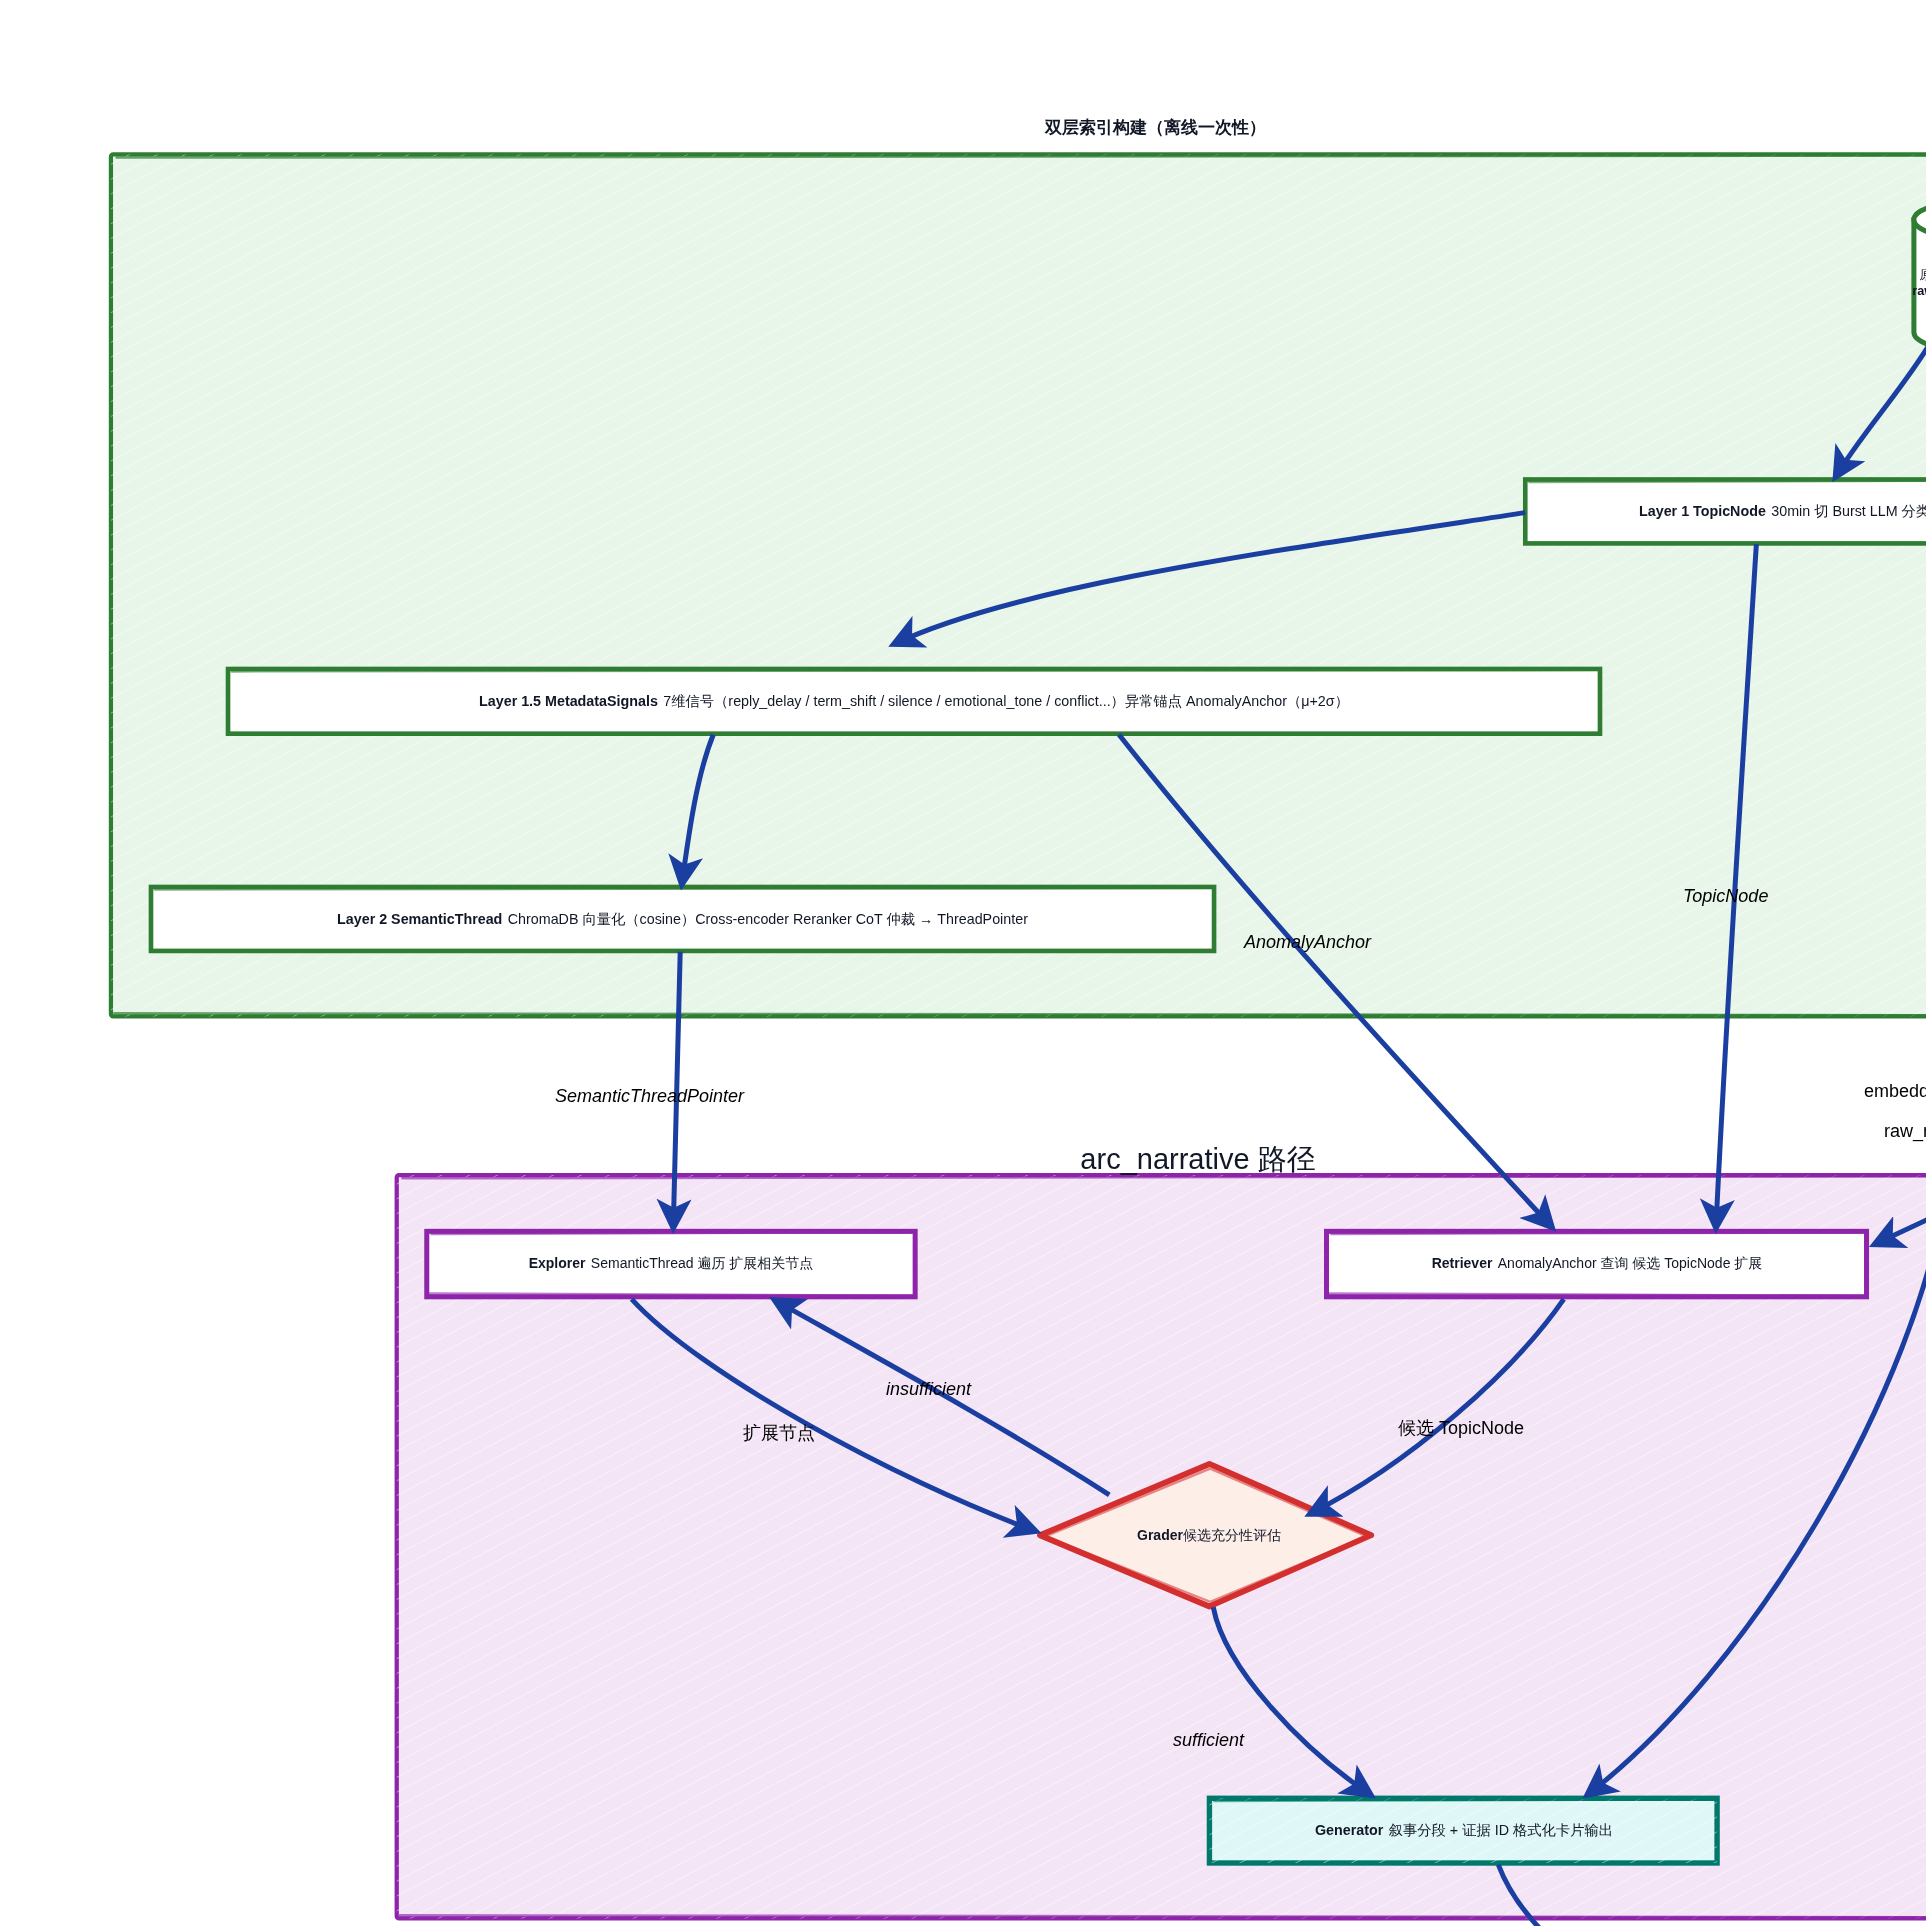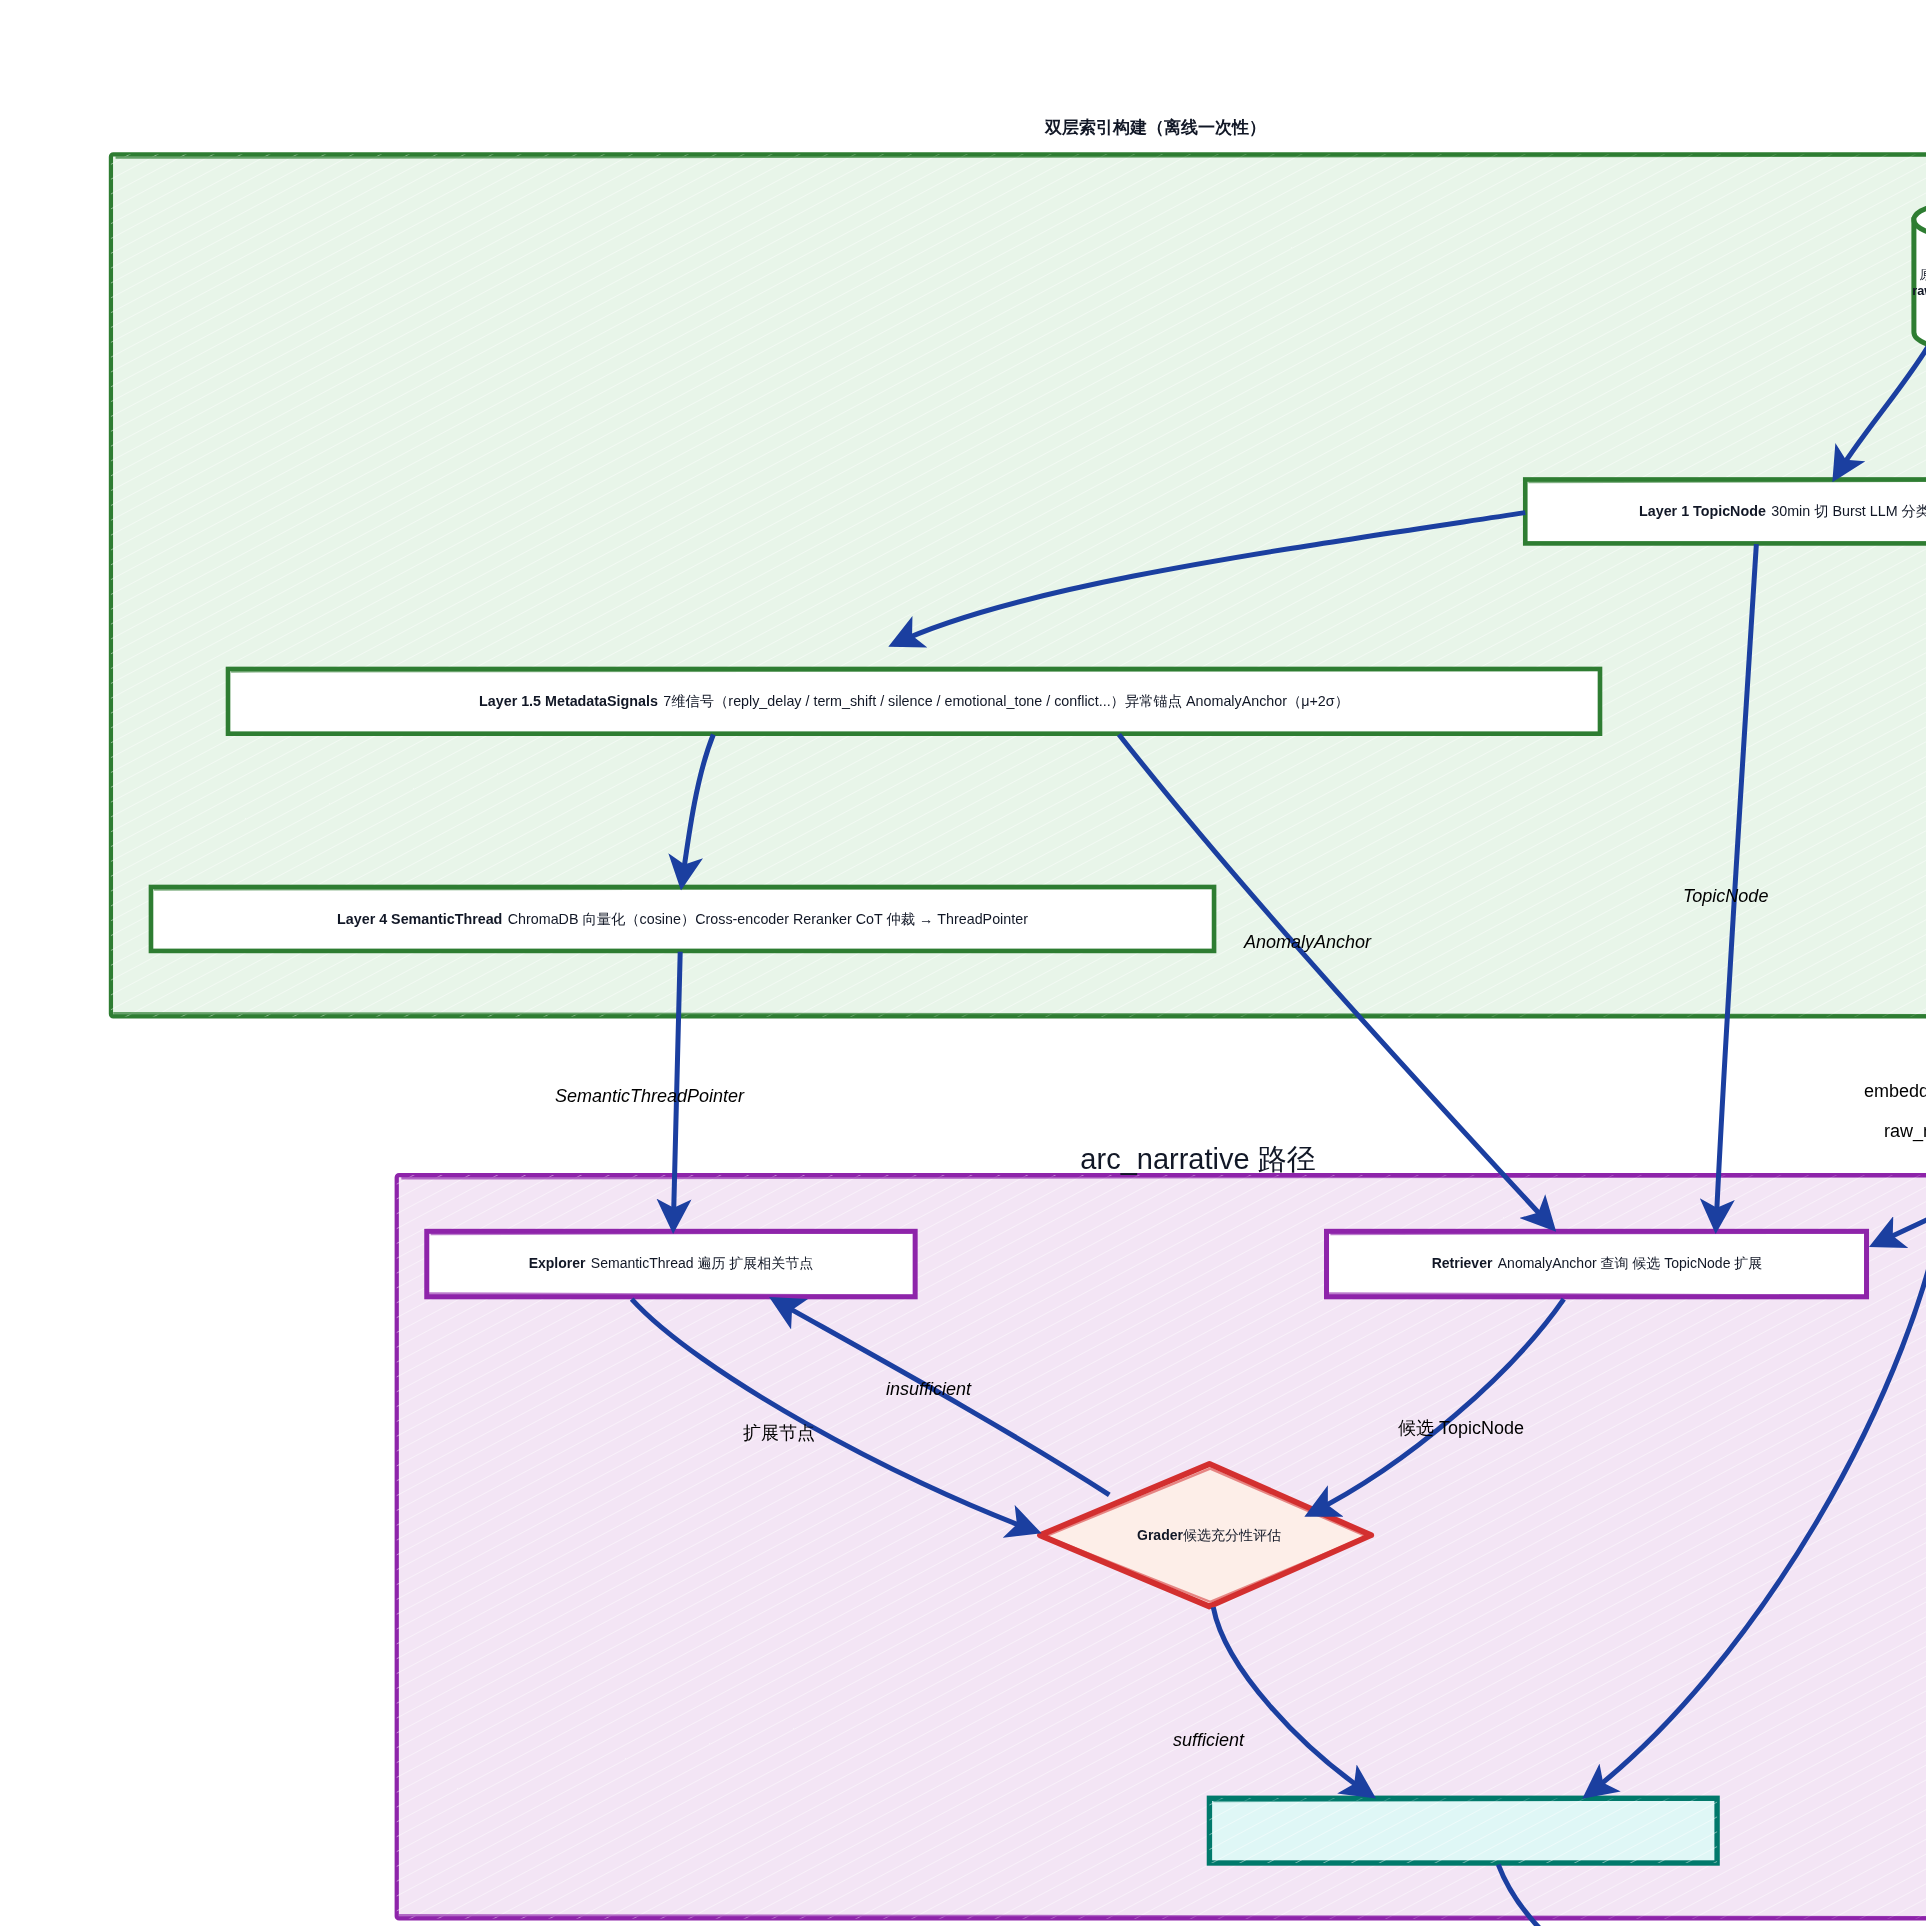--- a/index.html
+++ b/index.html
@@ -231,21 +231,21 @@
     <span>30min 切 Burst LLM 分类 → TopicNode</span>
   </div>
 
   <div class="node-text" style="left:228px; top:669px; width:1372px; height:65px; font-size:14.3px;">
     <span class="bold-head">Layer 1.5 MetadataSignals</span>
     <span style="width:5.4px"></span>
     <span>7维信号（reply_delay / term_shift / silence / emotional_tone / conflict...）异常锚点 AnomalyAnchor（μ+2σ）</span>
   </div>
 
   <div class="node-text" style="left:151px; top:887px; width:1063px; height:64px; font-size:14.3px;">
-    <span class="bold-head">Layer 4 SemanticThread</span>
+    <span class="bold-head">Layer 2 SemanticThread</span>
     <span style="width:5.4px"></span>
     <span>ChromaDB 向量化（cosine）Cross-encoder Reranker CoT 仲裁 → ThreadPointer</span>
   </div>
 
   <div class="node-text" style="left:427px; top:1231px; width:488px; height:65px; font-size:14px;">
     <span class="bold-head">Explorer</span>
     <span style="width:5.4px"></span>
     <span>SemanticThread 遍历 扩展相关节点</span>
   </div>
 
@@ -253,20 +253,25 @@
     <span class="bold-head">Retriever</span>
     <span style="width:5.4px"></span>
     <span>AnomalyAnchor 查询 候选 TopicNode 扩展</span>
   </div>
 
   <div class="node-text" style="left:1109px; top:1504px; width:200px; height:62px; flex-direction:row; font-size:14px;">
     <span class="bold-head">Grader</span>
     <span>候选充分性评估</span>
   </div>
 
+  <div class="node-text" style="left:1210px; top:1798px; width:508px; height:65px; font-size:14.3px;">
+    <span class="bold-head">Generator</span>
+    <span style="width:5.4px"></span>
+    <span>叙事分段 + 证据 ID 格式化卡片输出</span>
+  </div>
 
   <div class="edge-label" style="left:1683px; top:886px;">TopicNode</div>
 
   <div class="edge-label" style="left:1244px; top:932px;">AnomalyAnchor</div>
 
   <div class="edge-label" style="left:555px; top:1086px;">SemanticThreadPointer</div>
 
   <div class="edge-label zh" style="left:1864px; top:1079px;">embedding 检索</div>
 
   <div class="edge-label zh" style="left:1884px; top:1119px;">raw_messages（证据溯源）</div>

